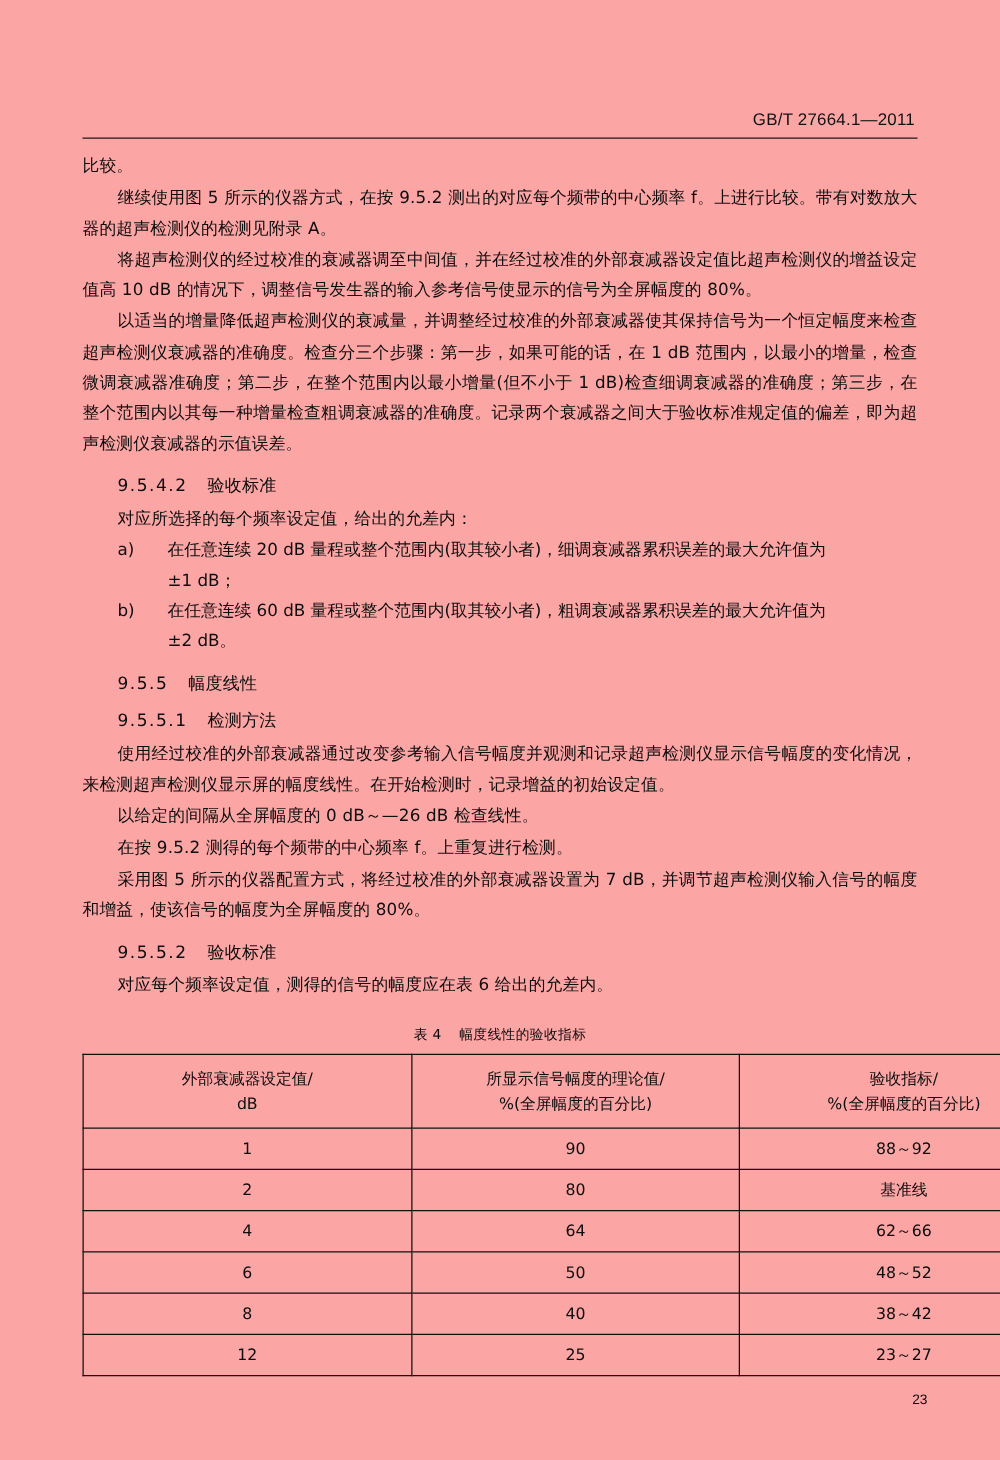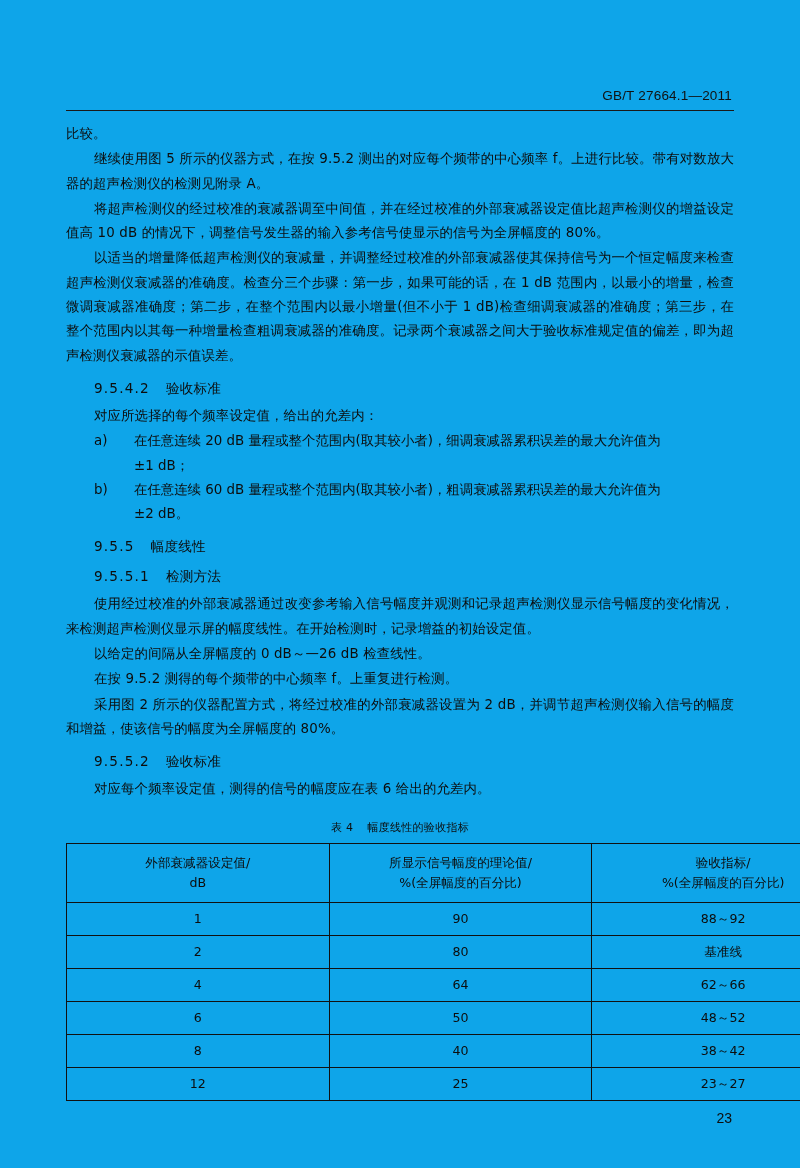--- a/index.html
+++ b/index.html
@@ -13,21 +13,21 @@
     font-family: "DejaVu Sans", "Liberation Sans", sans-serif;
     color: #0d0d0d;
     position: relative;
     overflow: hidden;
   }
   .page {
     position: absolute;
     left: 0; top: 0;
     width: 800px;
     height: 1168px;
-    background: #0ea5e9;
+    background: #fca5a5;
   }
   .header {
     position: absolute;
     top: 88px;
     right: 68px;
     font-size: 13.5px;
     letter-spacing: 0.2px;
     color: #111;
     font-family: "Liberation Sans", sans-serif;
   }
@@ -102,23 +102,23 @@
     vertical-align: middle;
   }
   table.acc td {
     height: 32px;
     vertical-align: middle;
   }
   .th-l1 { display: block; }
   .th-l2 { display: block; }
   .pagenum {
     position: absolute;
-    right: 68px;
+    right: 58px;
     bottom: 42px;
-    font-size: 14px;
+    font-size: 11px;
     font-family: "Liberation Sans", sans-serif;
   }
 </style>
 </head>
 <body>
 
 <div class="page">
 
   <div class="header">GB/T 27664.1—2011</div>
   <div class="rule"></div>
@@ -155,21 +155,21 @@
     <h3 class="clause">
       <span class="num">9.5.5</span><span>幅度线性</span>
     </h3>
 
     <h3 class="clause">
       <span class="num">9.5.5.1</span><span>检测方法</span>
     </h3>
     <p class="body indent">使用经过校准的外部衰减器通过改变参考输入信号幅度并观测和记录超声检测仪显示信号幅度的变化情况，来检测超声检测仪显示屏的幅度线性。在开始检测时，记录增益的初始设定值。</p>
     <p class="body indent">以给定的间隔从全屏幅度的 0 dB～—26 dB 检查线性。</p>
     <p class="body indent">在按 9.5.2 测得的每个频带的中心频率 f。上重复进行检测。</p>
-    <p class="body indent">采用图 2 所示的仪器配置方式，将经过校准的外部衰减器设置为 2 dB，并调节超声检测仪输入信号的幅度和增益，使该信号的幅度为全屏幅度的 80%。</p>
+    <p class="body indent">采用图 5 所示的仪器配置方式，将经过校准的外部衰减器设置为 7 dB，并调节超声检测仪输入信号的幅度和增益，使该信号的幅度为全屏幅度的 80%。</p>
 
     <h3 class="clause">
       <span class="num">9.5.5.2</span><span>验收标准</span>
     </h3>
     <p class="body indent">对应每个频率设定值，测得的信号的幅度应在表 6 给出的允差内。</p>
 
     <div class="tabletitle">
       <span class="tnum">表 4</span><span>幅度线性的验收指标</span>
     </div>
 

